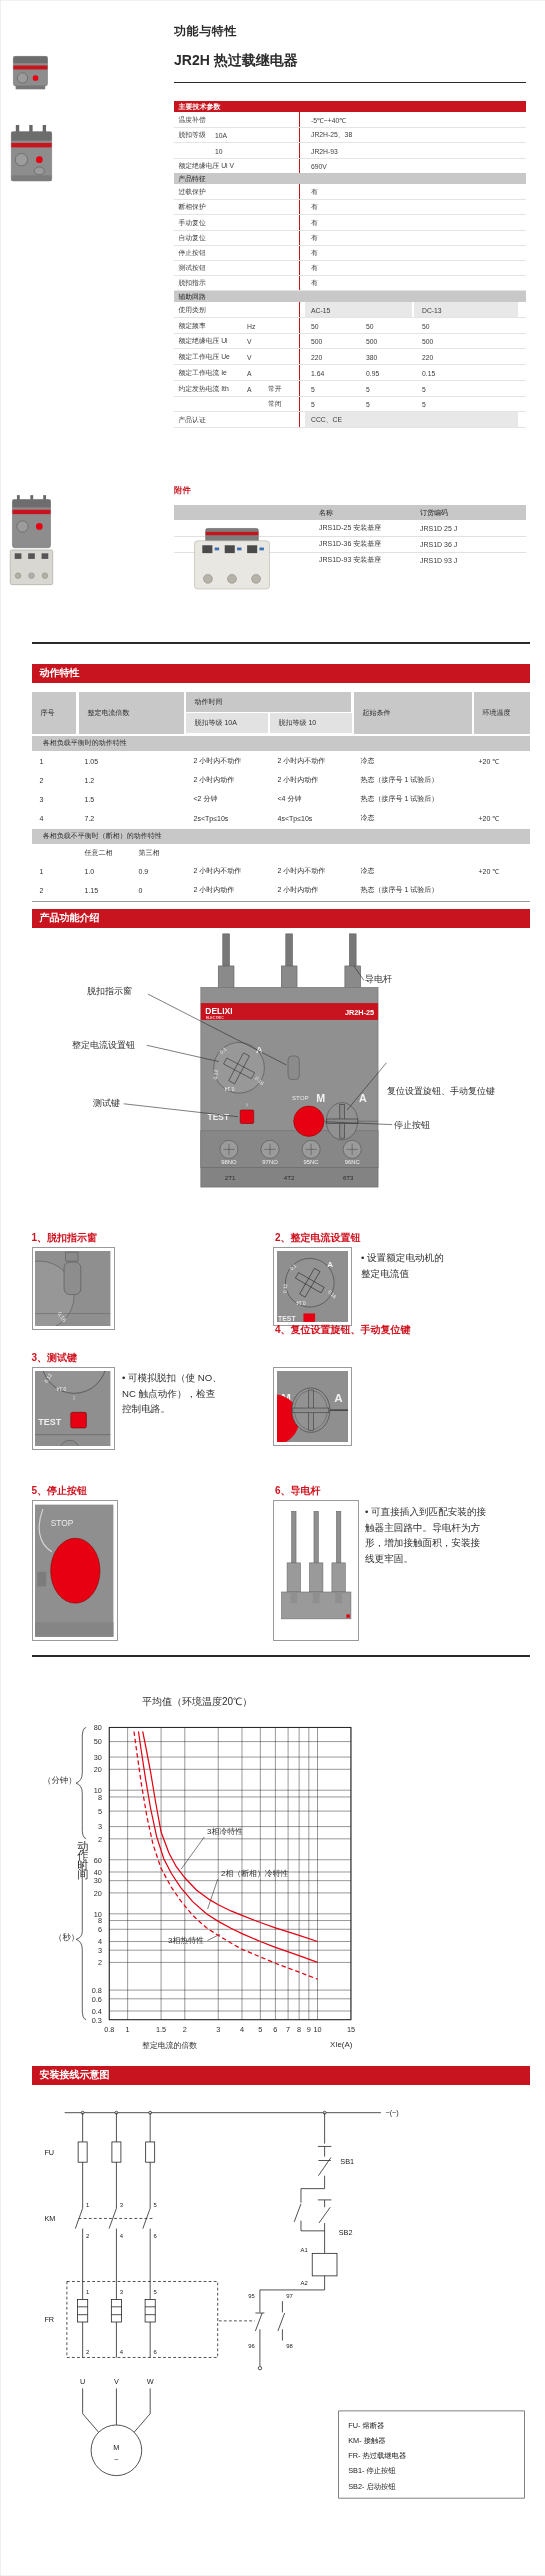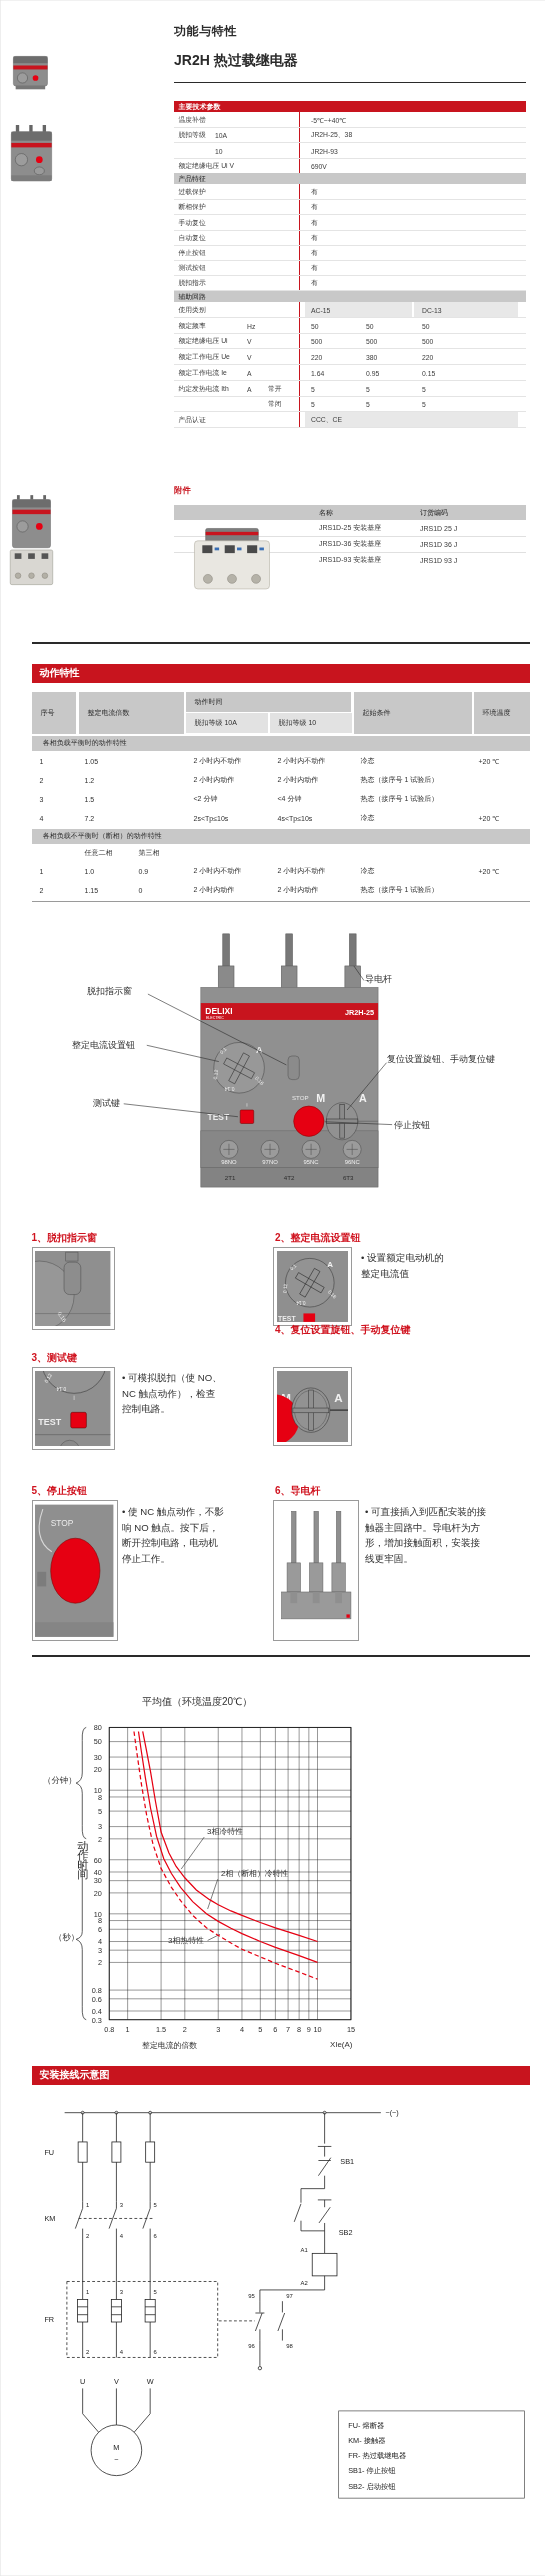--- a/index.html
+++ b/index.html
@@ -353,20 +353,21 @@
         <span class="c a1">1.15</span>
         <span class="c a1b">0</span>
       <span class="c a2">2 小时内动作</span>
         <span class="c a3">2 小时内动作</span>
       <span class="c a4">热态（接序号 1 试验后）</span>
         <span class="c a5"></span>
     </div>
     <div id="action-bottom"></div>
   </div>
 
+  <div class="abs banner big" style="left:31.5px;top:909px;width:498px">产品功能介绍</div>
 
   <svg class="abs" style="left:31.5px;top:931px" width="498" height="273" viewBox="0 0 885 485">
 
     <rect x="339" y="5" width="12" height="100" fill="#787878" stroke="#5a5a5a"></rect>
     <rect x="451" y="5" width="12" height="100" fill="#787878" stroke="#5a5a5a"></rect>
     <rect x="564" y="5" width="12" height="100" fill="#787878" stroke="#5a5a5a"></rect>
     <rect x="331" y="62" width="28" height="42" fill="#8a8a8a" stroke="#5a5a5a"></rect>
     <rect x="443" y="62" width="28" height="42" fill="#8a8a8a" stroke="#5a5a5a"></rect>
     <rect x="556" y="62" width="28" height="42" fill="#8a8a8a" stroke="#5a5a5a"></rect>
 
@@ -431,21 +432,21 @@
     <line class="leader" x1="206" y1="112" x2="452" y2="238"></line>
     <line class="leader" x1="204" y1="203" x2="332" y2="232"></line>
     <line class="leader" x1="163" y1="307" x2="366" y2="330"></line>
     <line class="leader" x1="630" y1="234" x2="560" y2="318"></line>
     <line class="leader" x1="640" y1="344" x2="521" y2="339"></line>
   </svg>
 
   <div class="callout" style="left:365px;top:973px">导电杆</div>
   <div class="callout" style="left:87px;top:985px">脱扣指示窗</div>
   <div class="callout" style="left:72px;top:1039px">整定电流设置钮</div>
-  <div class="callout" style="left:387px;top:1053px">复位设置旋钮、手动复位键</div>
+  <div class="callout" style="left:387px;top:1085px">复位设置旋钮、手动复位键</div>
   <div class="callout" style="left:93px;top:1097px">测试键</div>
   <div class="callout" style="left:394px;top:1119px">停止按钮</div>
 
   <div class="feat-head" style="left:31.5px;top:1231px">1、脱扣指示窗</div>
   <div class="imgbox" style="left:31.5px;top:1247px;width:83px;height:83px">
     <svg viewBox="0 0 135 135">
       <rect width="135" height="135" fill="#8f8f8f"></rect>
       <circle cx="8" cy="80" r="62" fill="#979797" stroke="#555"></circle>
       <text x="40" y="112" font-size="10" fill="#f0f0f0" transform="rotate(55 40 112)">0.16</text>
       <rect x="55" y="2" width="22" height="16" fill="#8a8a8a" stroke="#555"></rect>
@@ -512,24 +513,20 @@
   <div class="imgbox" style="left:31.5px;top:1500px;width:86px;height:141px">
     <svg viewBox="0 0 140 236">
       <rect width="140" height="236" fill="#8f8f8f"></rect>
       <text x="28" y="38" font-size="15" fill="#ececec">STOP</text>
       <path d="M14 8 C2 40 6 70 30 84" stroke="#d8d8d8" stroke-width="2" fill="none"></path>
       <ellipse cx="72" cy="118" rx="44" ry="58" fill="#e60012" stroke="#7d0000"></ellipse>
       <rect x="4" y="120" width="16" height="26" fill="#7c7c7c"></rect>
       <rect x="0" y="210" width="140" height="26" fill="#858585"></rect>
     </svg>
   </div>
-  <div class="feat-text" style="left:122px;top:1504px;width:146px">• 使 NC 触点动作，不影
-  响 NO 触点。按下后，
-  断开控制电路，电动机
-  停止工作。</div>
 
   <div class="feat-head" style="left:275px;top:1484px">6、导电杆</div>
   <div class="imgbox" style="left:273px;top:1500px;width:86px;height:141px">
     <svg viewBox="0 0 140 236">
       <rect width="140" height="236" fill="#ffffff"></rect>
       <rect x="26" y="12" width="8" height="92" fill="#8f8f8f" stroke="#666"></rect>
       <rect x="66" y="12" width="8" height="92" fill="#8f8f8f" stroke="#666"></rect>
       <rect x="106" y="12" width="8" height="92" fill="#8f8f8f" stroke="#666"></rect>
       <rect x="18" y="104" width="24" height="52" fill="#9a9a9a" stroke="#666"></rect>
       <rect x="58" y="104" width="24" height="52" fill="#9a9a9a" stroke="#666"></rect>

